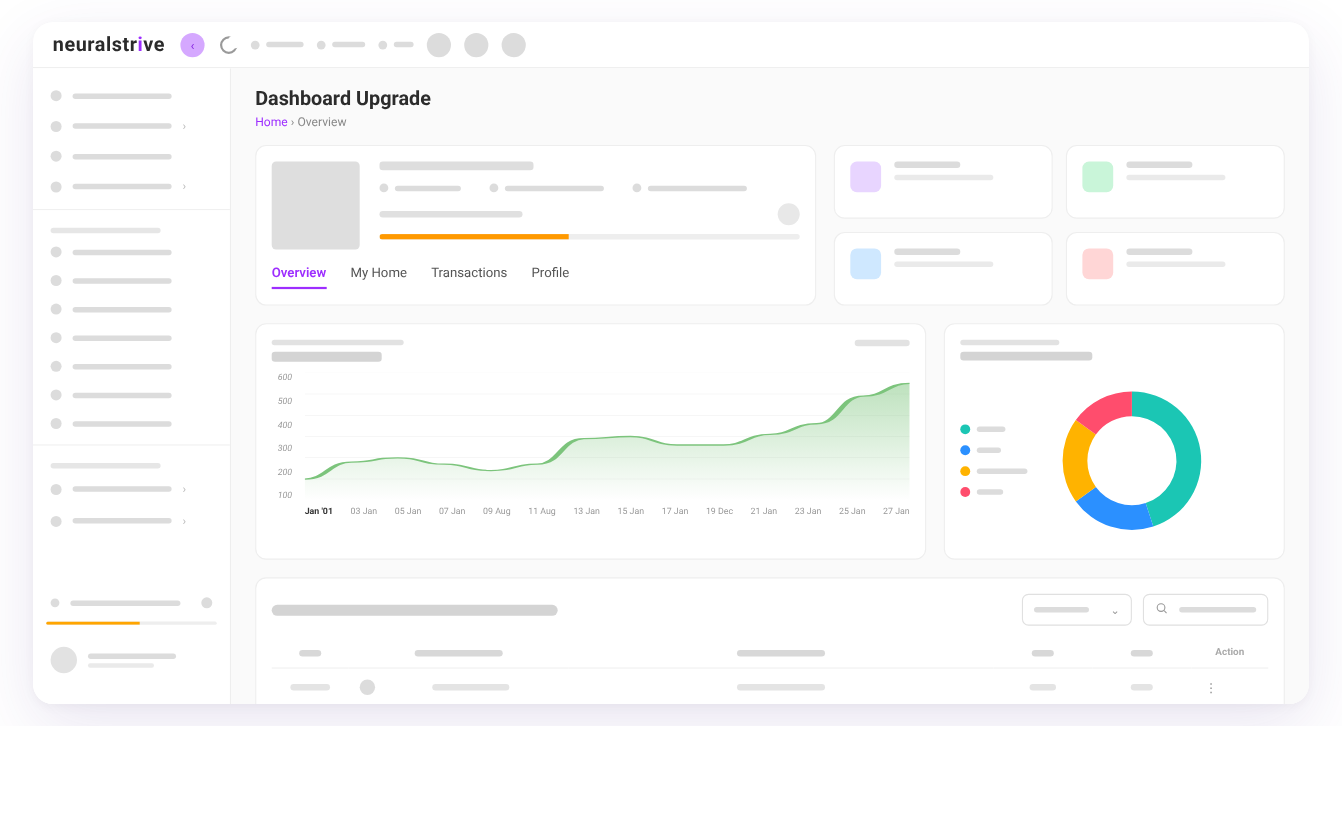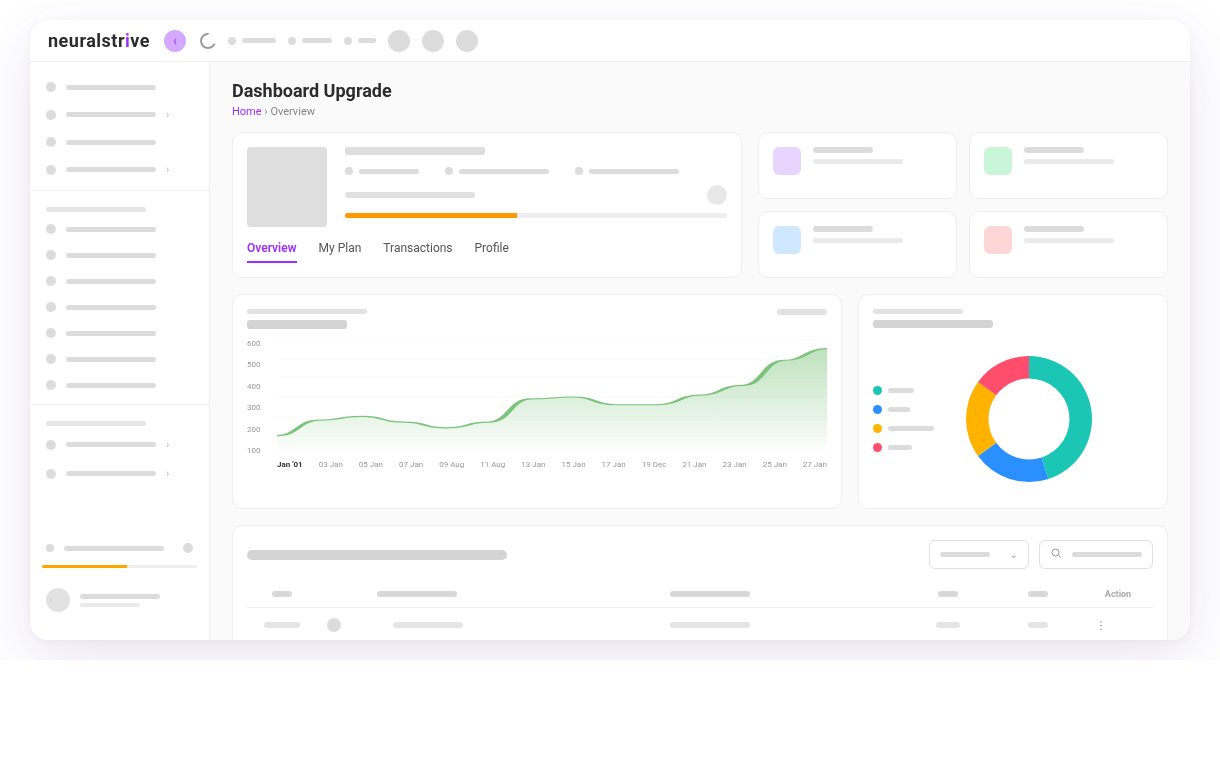--- a/index.html
+++ b/index.html
@@ -76,21 +76,21 @@
   .stats{width:410px;display:grid;grid-template-columns:1fr 1fr;gap:12px;}
   .stat{padding:14px;display:flex;gap:12px;align-items:flex-start;}
   .stat .ico{width:28px;height:28px;border-radius:6px;}
   .stat .txt{display:flex;flex-direction:column;gap:6px;}
   .stat .txt .a{height:6px;width:60px;background:#dcdcdc;border-radius:3px;}
   .stat .txt .b{height:5px;width:90px;background:#eaeaea;border-radius:3px;}
   
   .chart-card{flex:1;}
   .chart-head{display:flex;justify-content:space-between;margin-bottom:4px;}
   .area-chart{position:relative;height:130px;margin-top:10px;}
-  .ylabels{position:absolute;left:0;top:0;bottom:14px;display:flex;flex-direction:column;justify-content:space-between;font-size:8px;color:#999;text-align:left;width:24px;}
+  .ylabels{position:absolute;left:0;top:0;bottom:14px;display:flex;flex-direction:column;justify-content:space-between;font-size:8px;color:#999;text-align:center;width:24px;font-style:italic;}
   .plot{position:absolute;left:30px;right:0;top:0;bottom:14px;}
   .xlabels{position:absolute;left:30px;right:0;bottom:0;display:flex;justify-content:space-between;font-size:8px;color:#999;}
   .xlabels span:first-child{font-weight:700;color:#333;}
   
   .donut-card{width:310px;}
   .donut-body{display:flex;gap:20px;margin-top:16px;align-items:center;}
   .legend{display:flex;flex-direction:column;gap:10px;}
   .legend .li{display:flex;align-items:center;gap:6px;}
   .legend .li .sw{width:9px;height:9px;border-radius:50%;}
   .legend .li .lb{height:5px;background:#dcdcdc;border-radius:3px;}
@@ -270,21 +270,21 @@
                 <div class="sk" style="height:6px;width:130px;background:#e0e0e0"></div>
                 <div class="pf-badge"></div>
               </div>
               <div class="pf-prog">
                     <div class="fill"></div>
                   </div>
             </div>
           </div>
           <div class="tabs">
             <div class="tab active">Overview</div>
-            <div class="tab">My Plan</div>
+            <div class="tab">My Home</div>
             <div class="tab">Transactions</div>
             <div class="tab">Profile</div>
           </div>
         </div>
         <div class="stats">
           <div class="card stat">
                 <div class="ico" style="background:#e8d5ff"></div>
                 <div class="txt">
                   <div class="a"></div>
                   <div class="b"></div>

